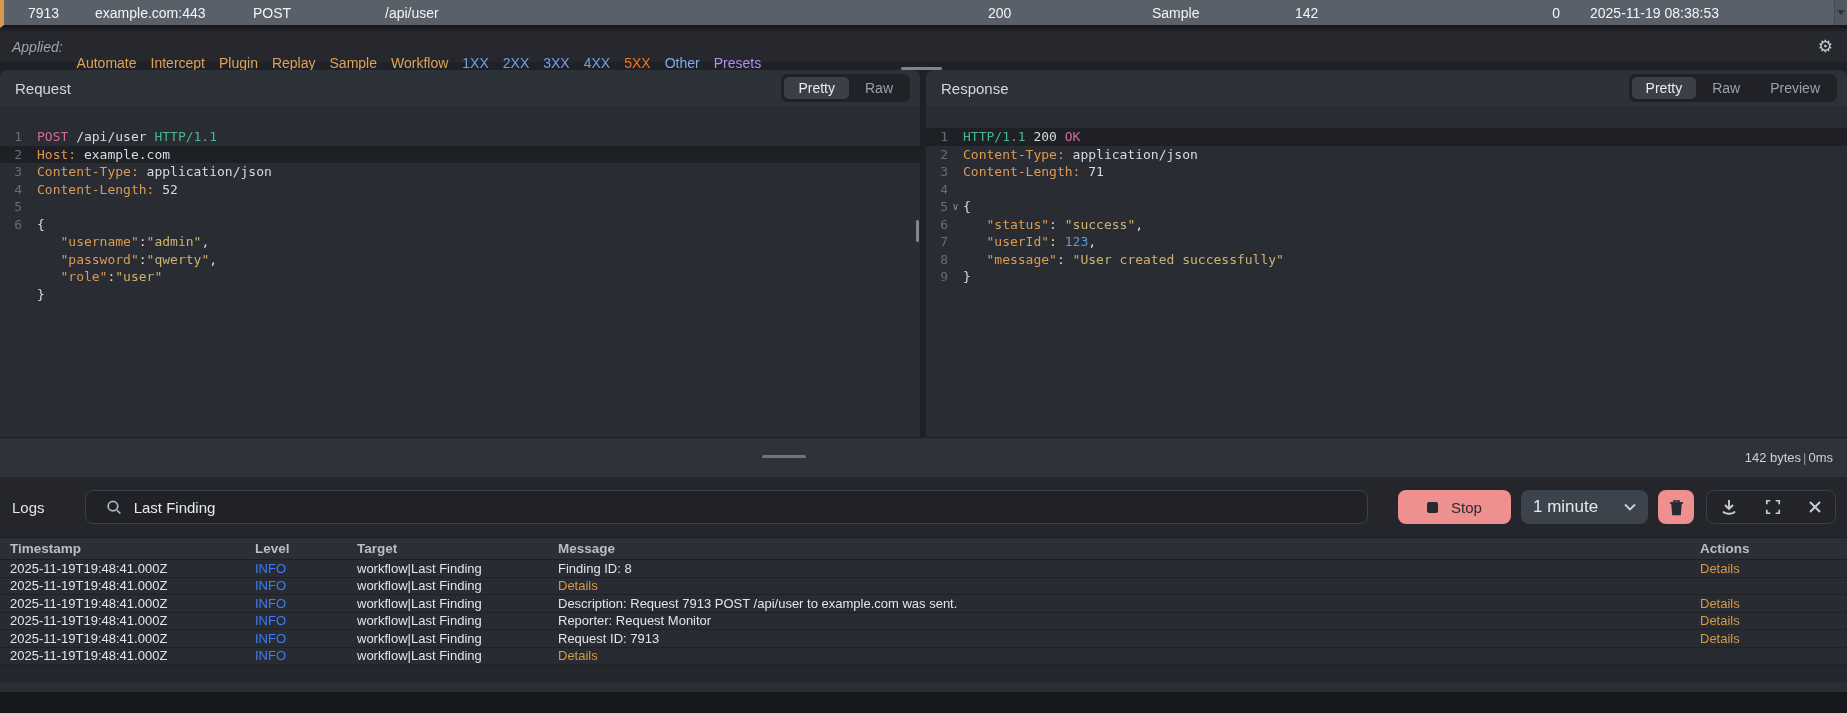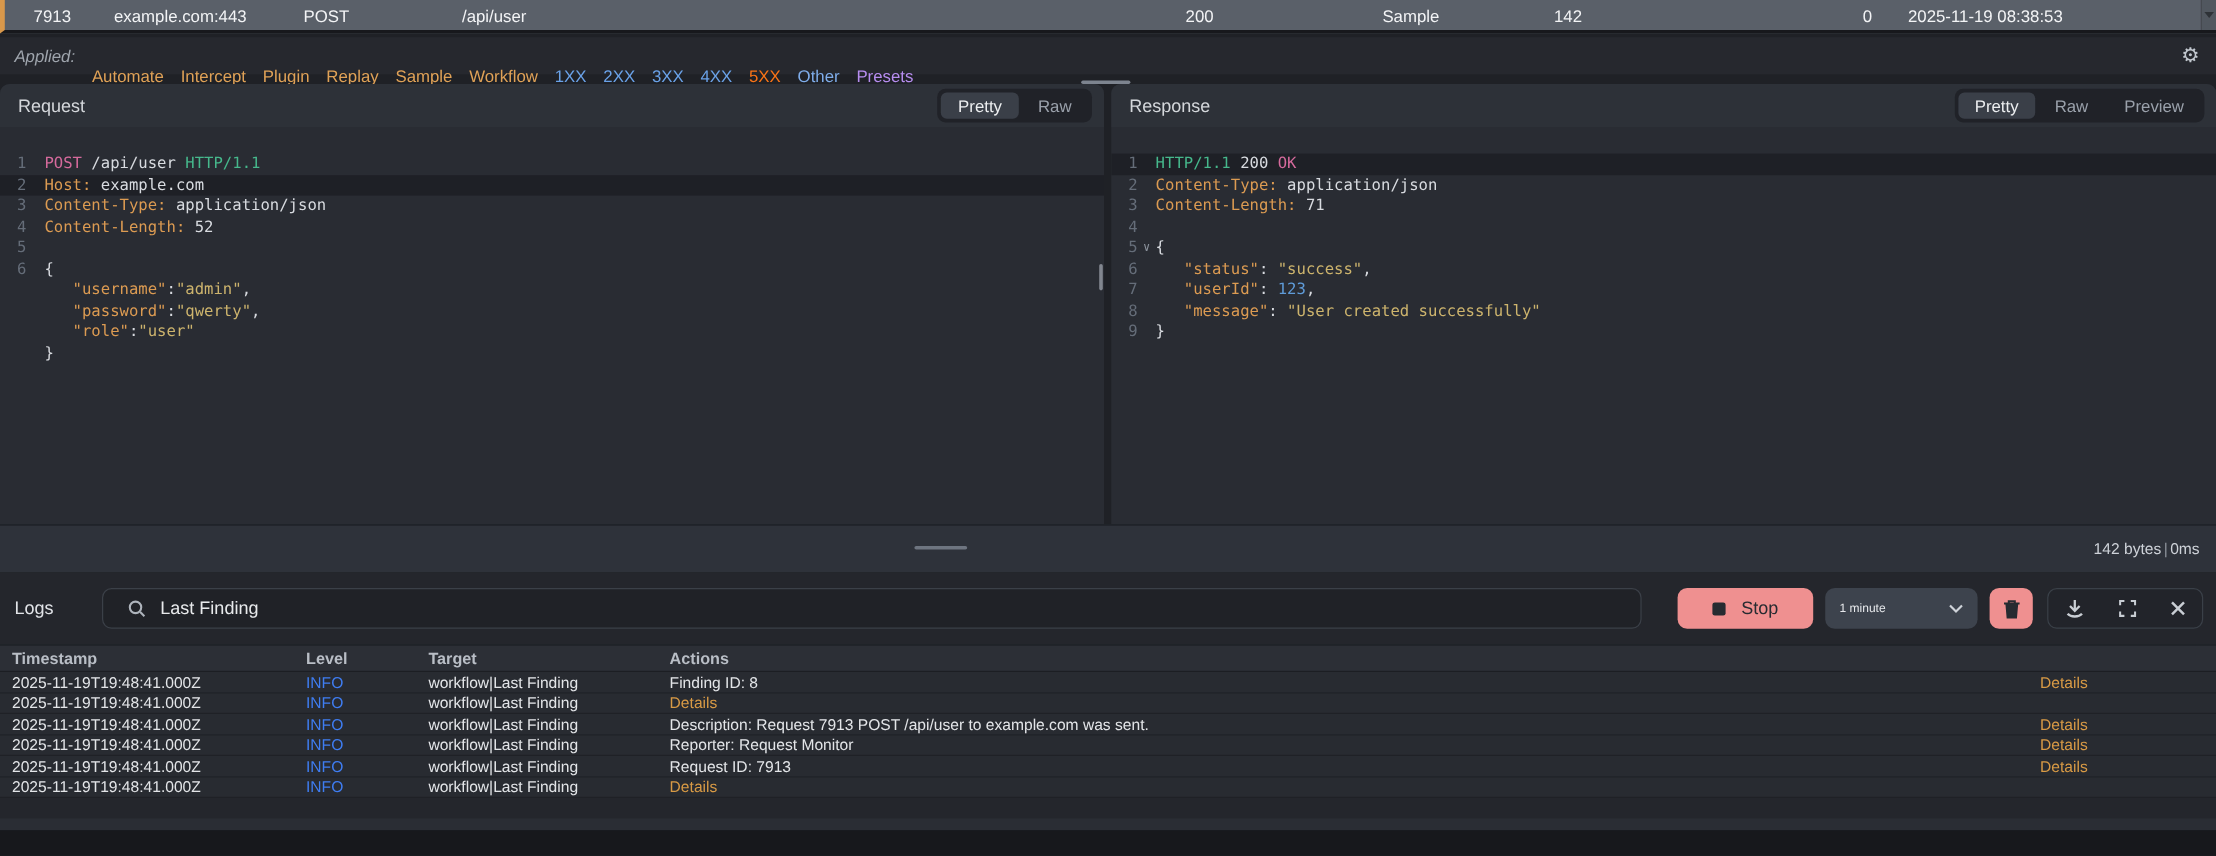--- a/index.html
+++ b/index.html
@@ -68,21 +68,21 @@
   .logs-toolbar{height:60px;display:flex;align-items:center;padding:0 12px;}
   .logs-title{font-size:15px;color:#e2e4e8;width:73px;flex:none;}
   .search-box{width:1283px;height:34px;background:#202227;border:1px solid #3b4048;border-radius:8px;
               display:flex;align-items:center;padding:0 20px;gap:10px;box-sizing:border-box;flex:none;}
   .search-box input{background:transparent;border:none;outline:none;color:#e8eaec;font-size:15px;width:100%;
                     font-family:"Liberation Sans",sans-serif;}
   .btn-stop{margin-left:30px;width:113px;height:34px;background:#ef9090;border-radius:8px;display:flex;
             align-items:center;justify-content:center;gap:13px;color:#272b31;font-size:15px;cursor:pointer;flex:none;}
   .stop-square{width:11px;height:11px;background:#272b31;border-radius:2px;}
   .select{margin-left:10px;width:127px;height:34px;background:#3d434d;border-radius:8px;display:flex;
-          align-items:center;justify-content:space-between;padding:0 12px;color:#e6e8eb;font-size:10px;
+          align-items:center;justify-content:space-between;padding:0 12px;color:#e6e8eb;font-size:17px;
           box-sizing:border-box;cursor:pointer;flex:none;}
   .btn-trash{margin-left:10px;width:36px;height:34px;background:#ef9090;border-radius:8px;display:flex;
              align-items:center;justify-content:center;cursor:pointer;flex:none;}
   .icon-group{margin-left:12px;width:130px;height:34px;background:#22242a;border:1px solid #3a4048;border-radius:8px;
               display:flex;align-items:center;justify-content:space-around;box-sizing:border-box;flex:none;}
   .icon-btn{display:flex;align-items:center;cursor:pointer;}
 
   .log-table-header{height:23px;display:grid;grid-template-columns:245px 102px 201px 1142px 1fr;
                     align-items:center;padding-left:10px;font-size:13.5px;font-weight:bold;color:#b9bec6;
                     background:#2c2f36;border-top:1px solid #1c1e23;border-bottom:1px solid #1c1e23;box-sizing:border-box;}
@@ -236,20 +236,21 @@
               <line x1="12" y1="2" x2="2" y2="12"></line>
             </svg>
         </span>
       </div>
     </div>
 
     <div class="log-table-header" id="log-head">
         <span>Timestamp</span>
         <span>Level</span>
         <span>Target</span>
+        <span>Message</span>
         <span>Actions</span>
       </div>
     <div id="log-body">
         <div class="log-row">
           <span>2025-11-19T19:48:41.000Z</span>
           <span class="level">INFO</span>
           <span>workflow|Last Finding</span>
           <span>Finding ID: 8</span>
           <span class="details">Details</span>
         </div>

